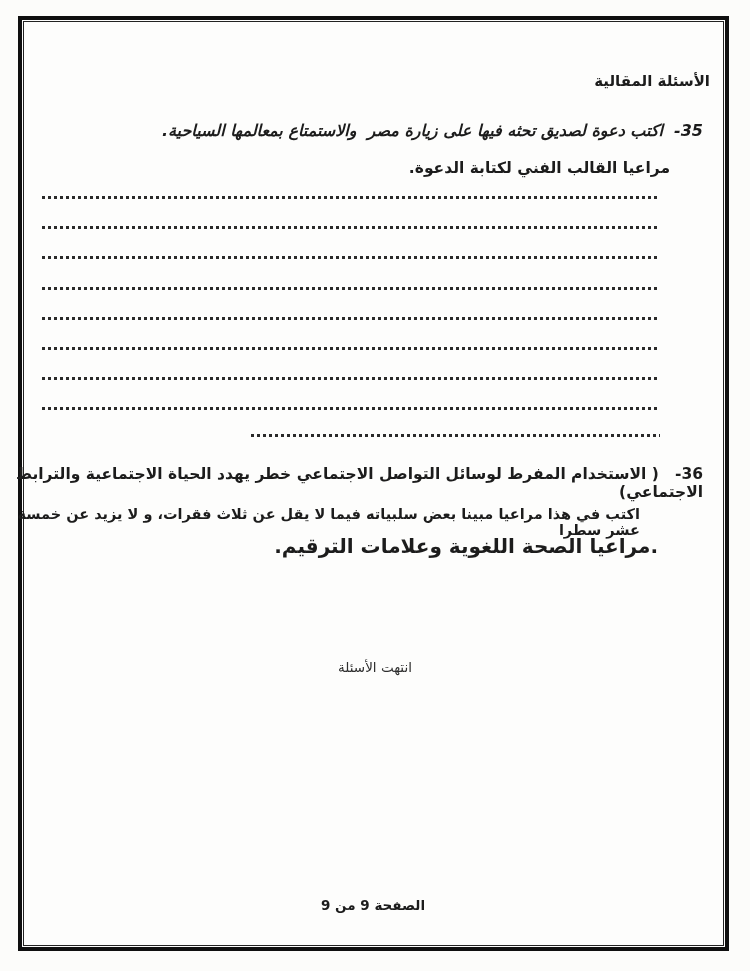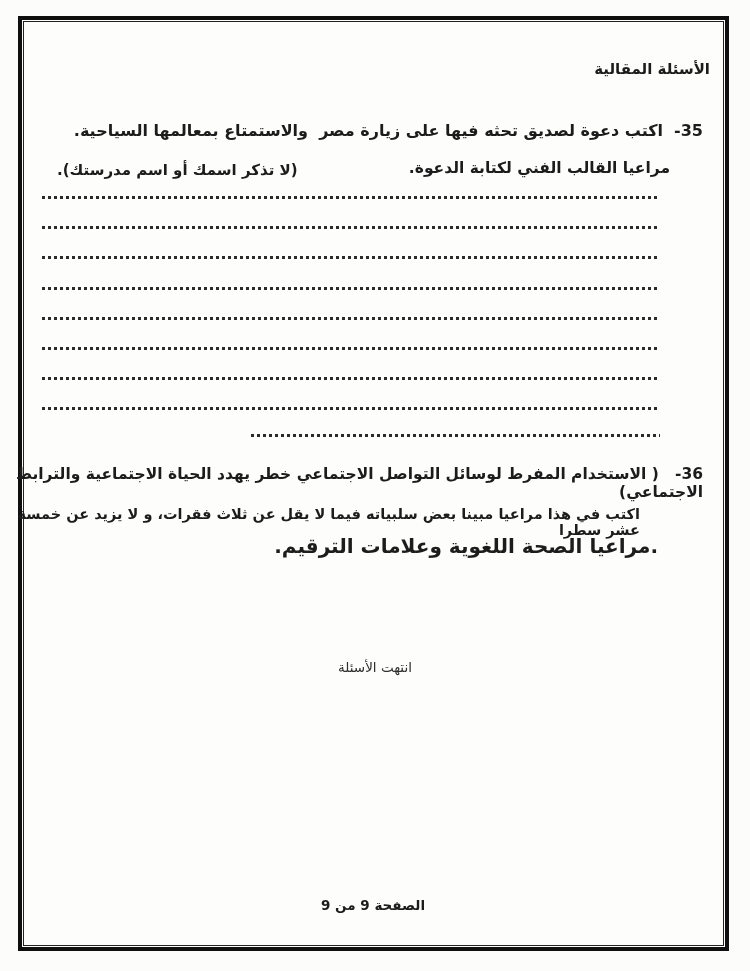--- a/index.html
+++ b/index.html
@@ -18,25 +18,25 @@
     border:4px solid #0f0f0f;
     background:#fdfdfc;
   }
   .page-frame-inner {
     position:absolute;
     inset:1px;
     border:1px solid #222;
   }
   .abs { position:absolute; white-space:pre-wrap; }
   .section-header {
-    top:60px; right:40px;
+    top:72px; right:40px;
     font-size:15px; font-weight:bold;margin-left:17px;
   }
   .q-title { font-size:16px; font-weight:bold; }
-  .q35-title { top:121px; right:47px; }
+  .q35-title { top:121px; right:47px;font-style:italic; }
   .q35-notes-row { top:159px; right:0; left:0; height:26px; }
   .q35-note-right {
     position:absolute; top:0; right:80px;
     font-size:15.5px; font-weight:bold; white-space:pre-wrap;
   }
   .q35-note-left {
     position:absolute; top:2px; left:57px;
     font-size:15px; font-weight:bold; white-space:pre-wrap;
   }
   .answer-line {
@@ -57,21 +57,20 @@
 <div class="page-frame">
   <div class="page-frame-inner"></div>
 </div>
 
 <div class="abs section-header">الأسئلة المقالية</div>
 
 <div class="abs q-title q35-title">35-  اكتب دعوة لصديق تحثه فيها على زيارة مصر  والاستمتاع بمعالمها السياحية.</div>
 
 <div class="abs q35-notes-row">
   <span class="q35-note-right">مراعيا القالب الفني لكتابة الدعوة.</span>
-  <span class="q35-note-left">(لا تذكر اسمك أو اسم مدرستك).</span>
 </div>
 
 <div class="answer-line" style="top:196px"></div>
 <div class="answer-line" style="top:226px"></div>
 <div class="answer-line" style="top:256px"></div>
 <div class="answer-line" style="top:287px"></div>
 <div class="answer-line" style="top:317px"></div>
 <div class="answer-line" style="top:347px"></div>
 <div class="answer-line" style="top:377px"></div>
 <div class="answer-line" style="top:407px"></div>

